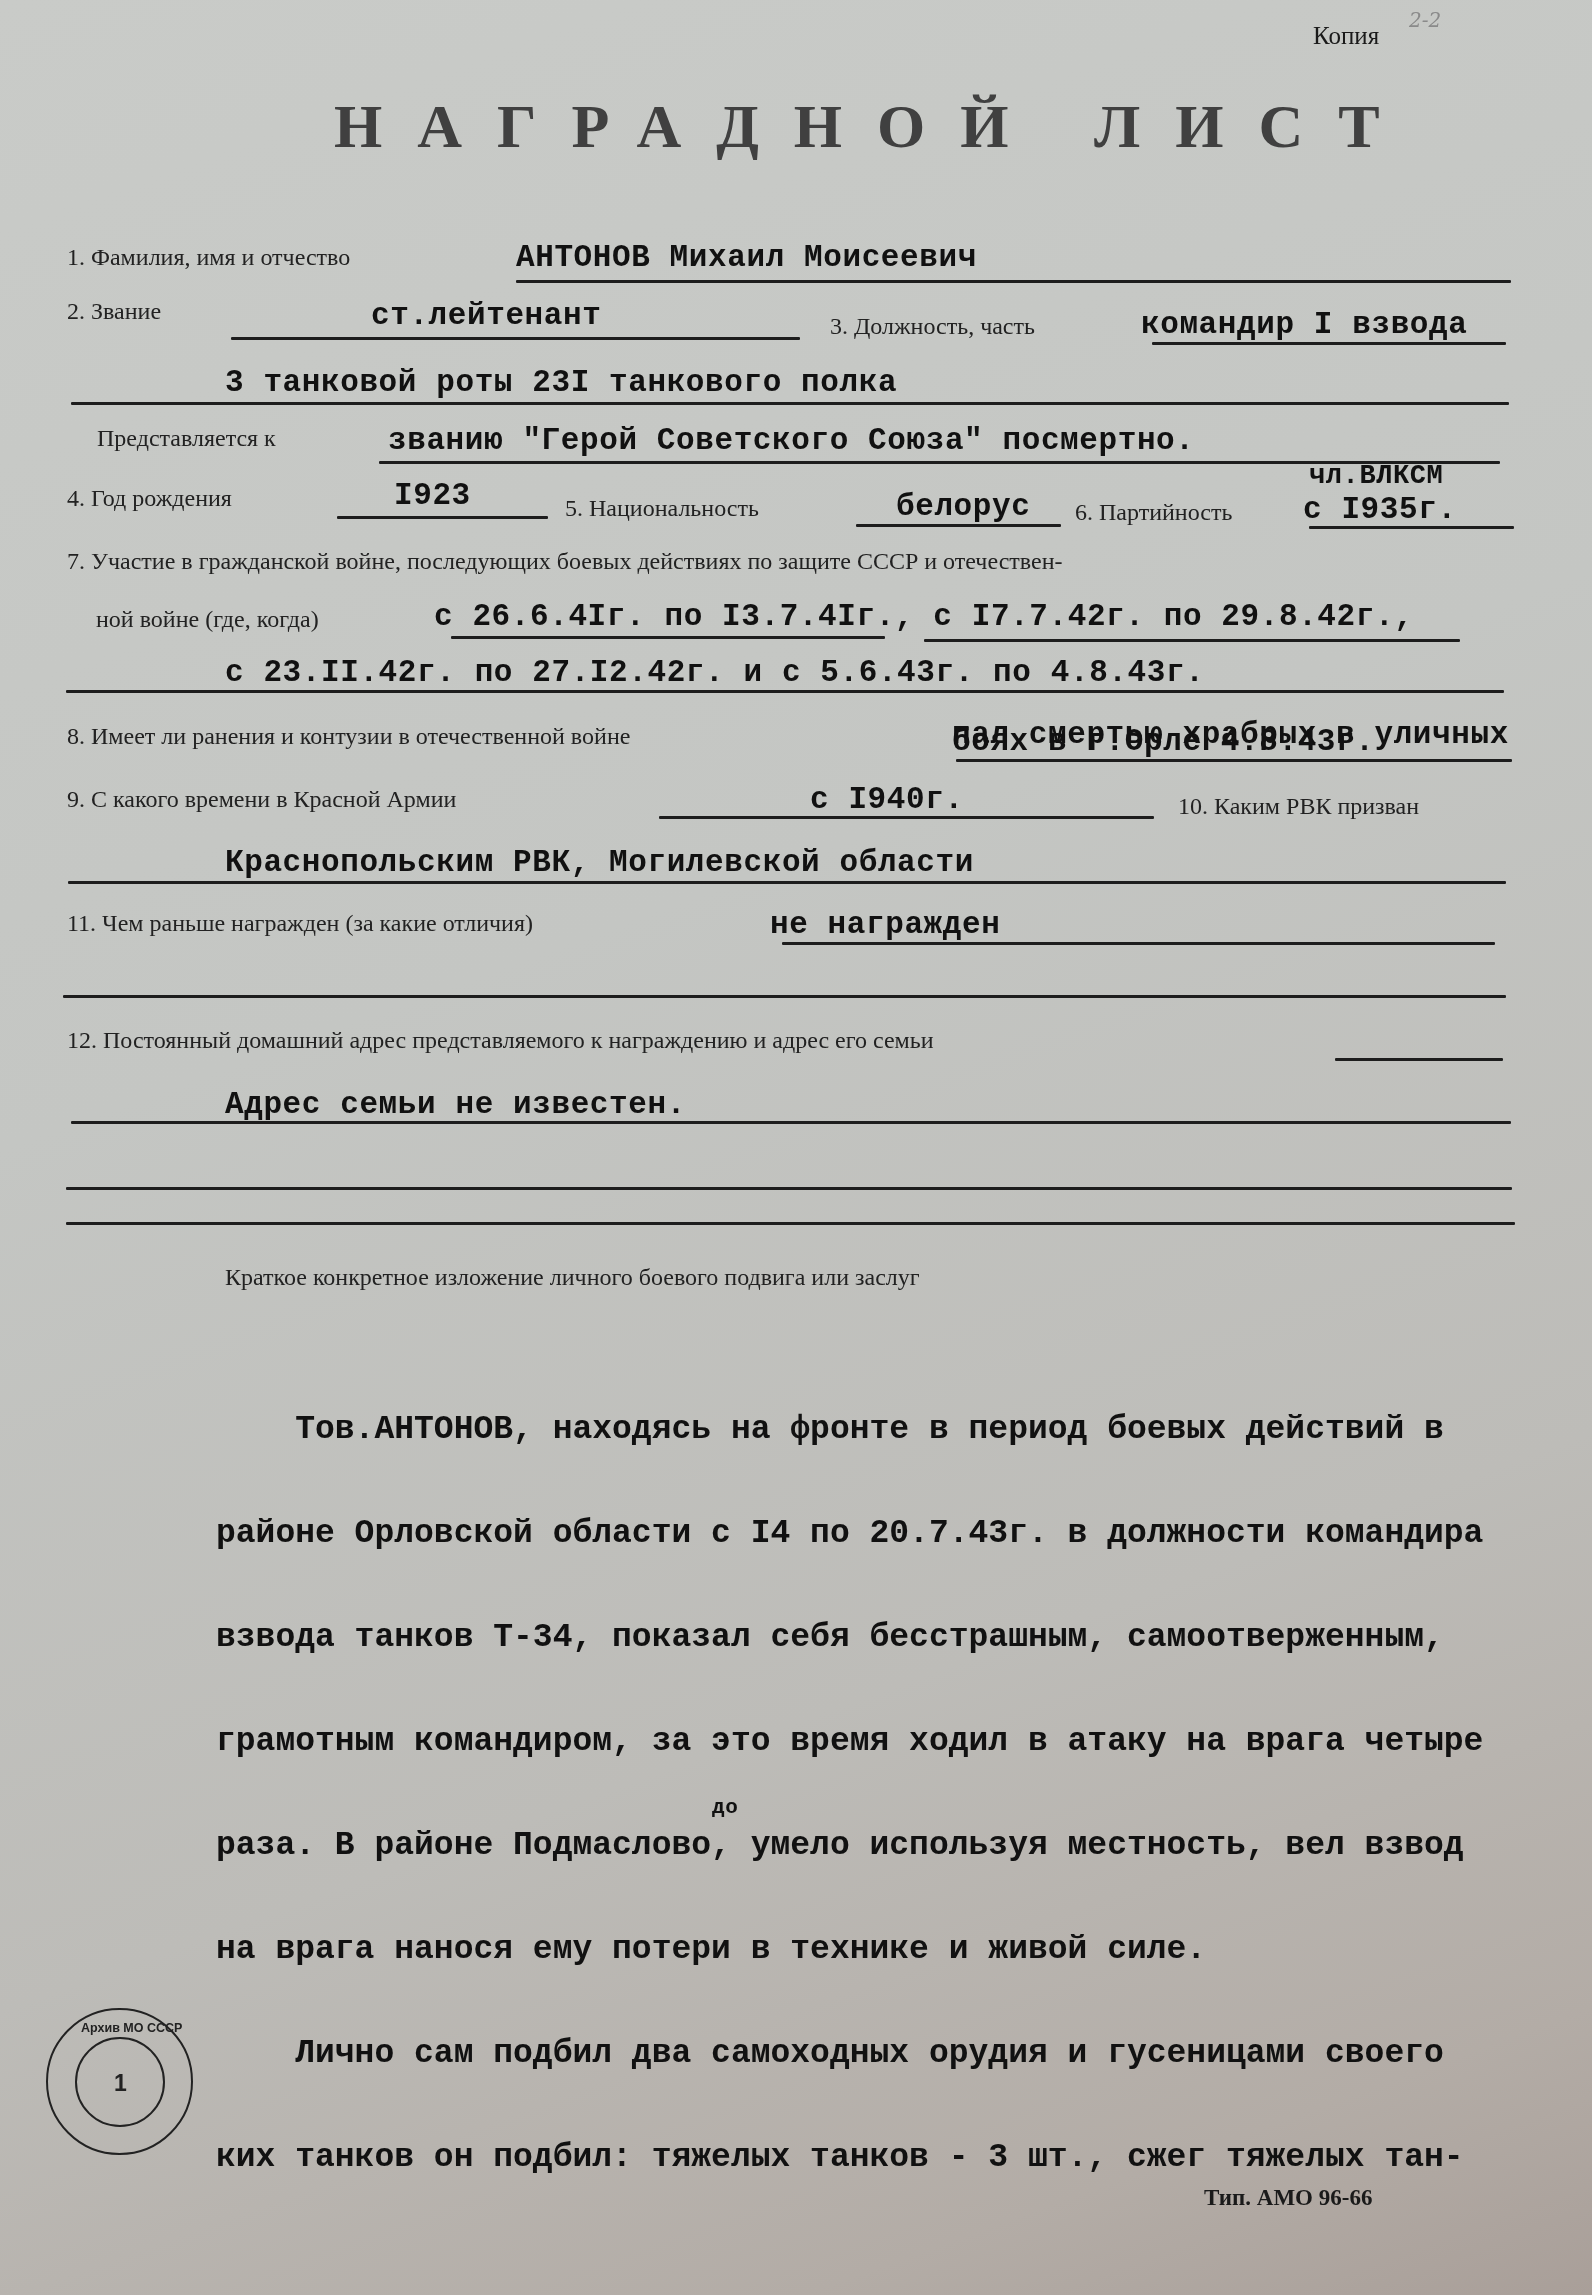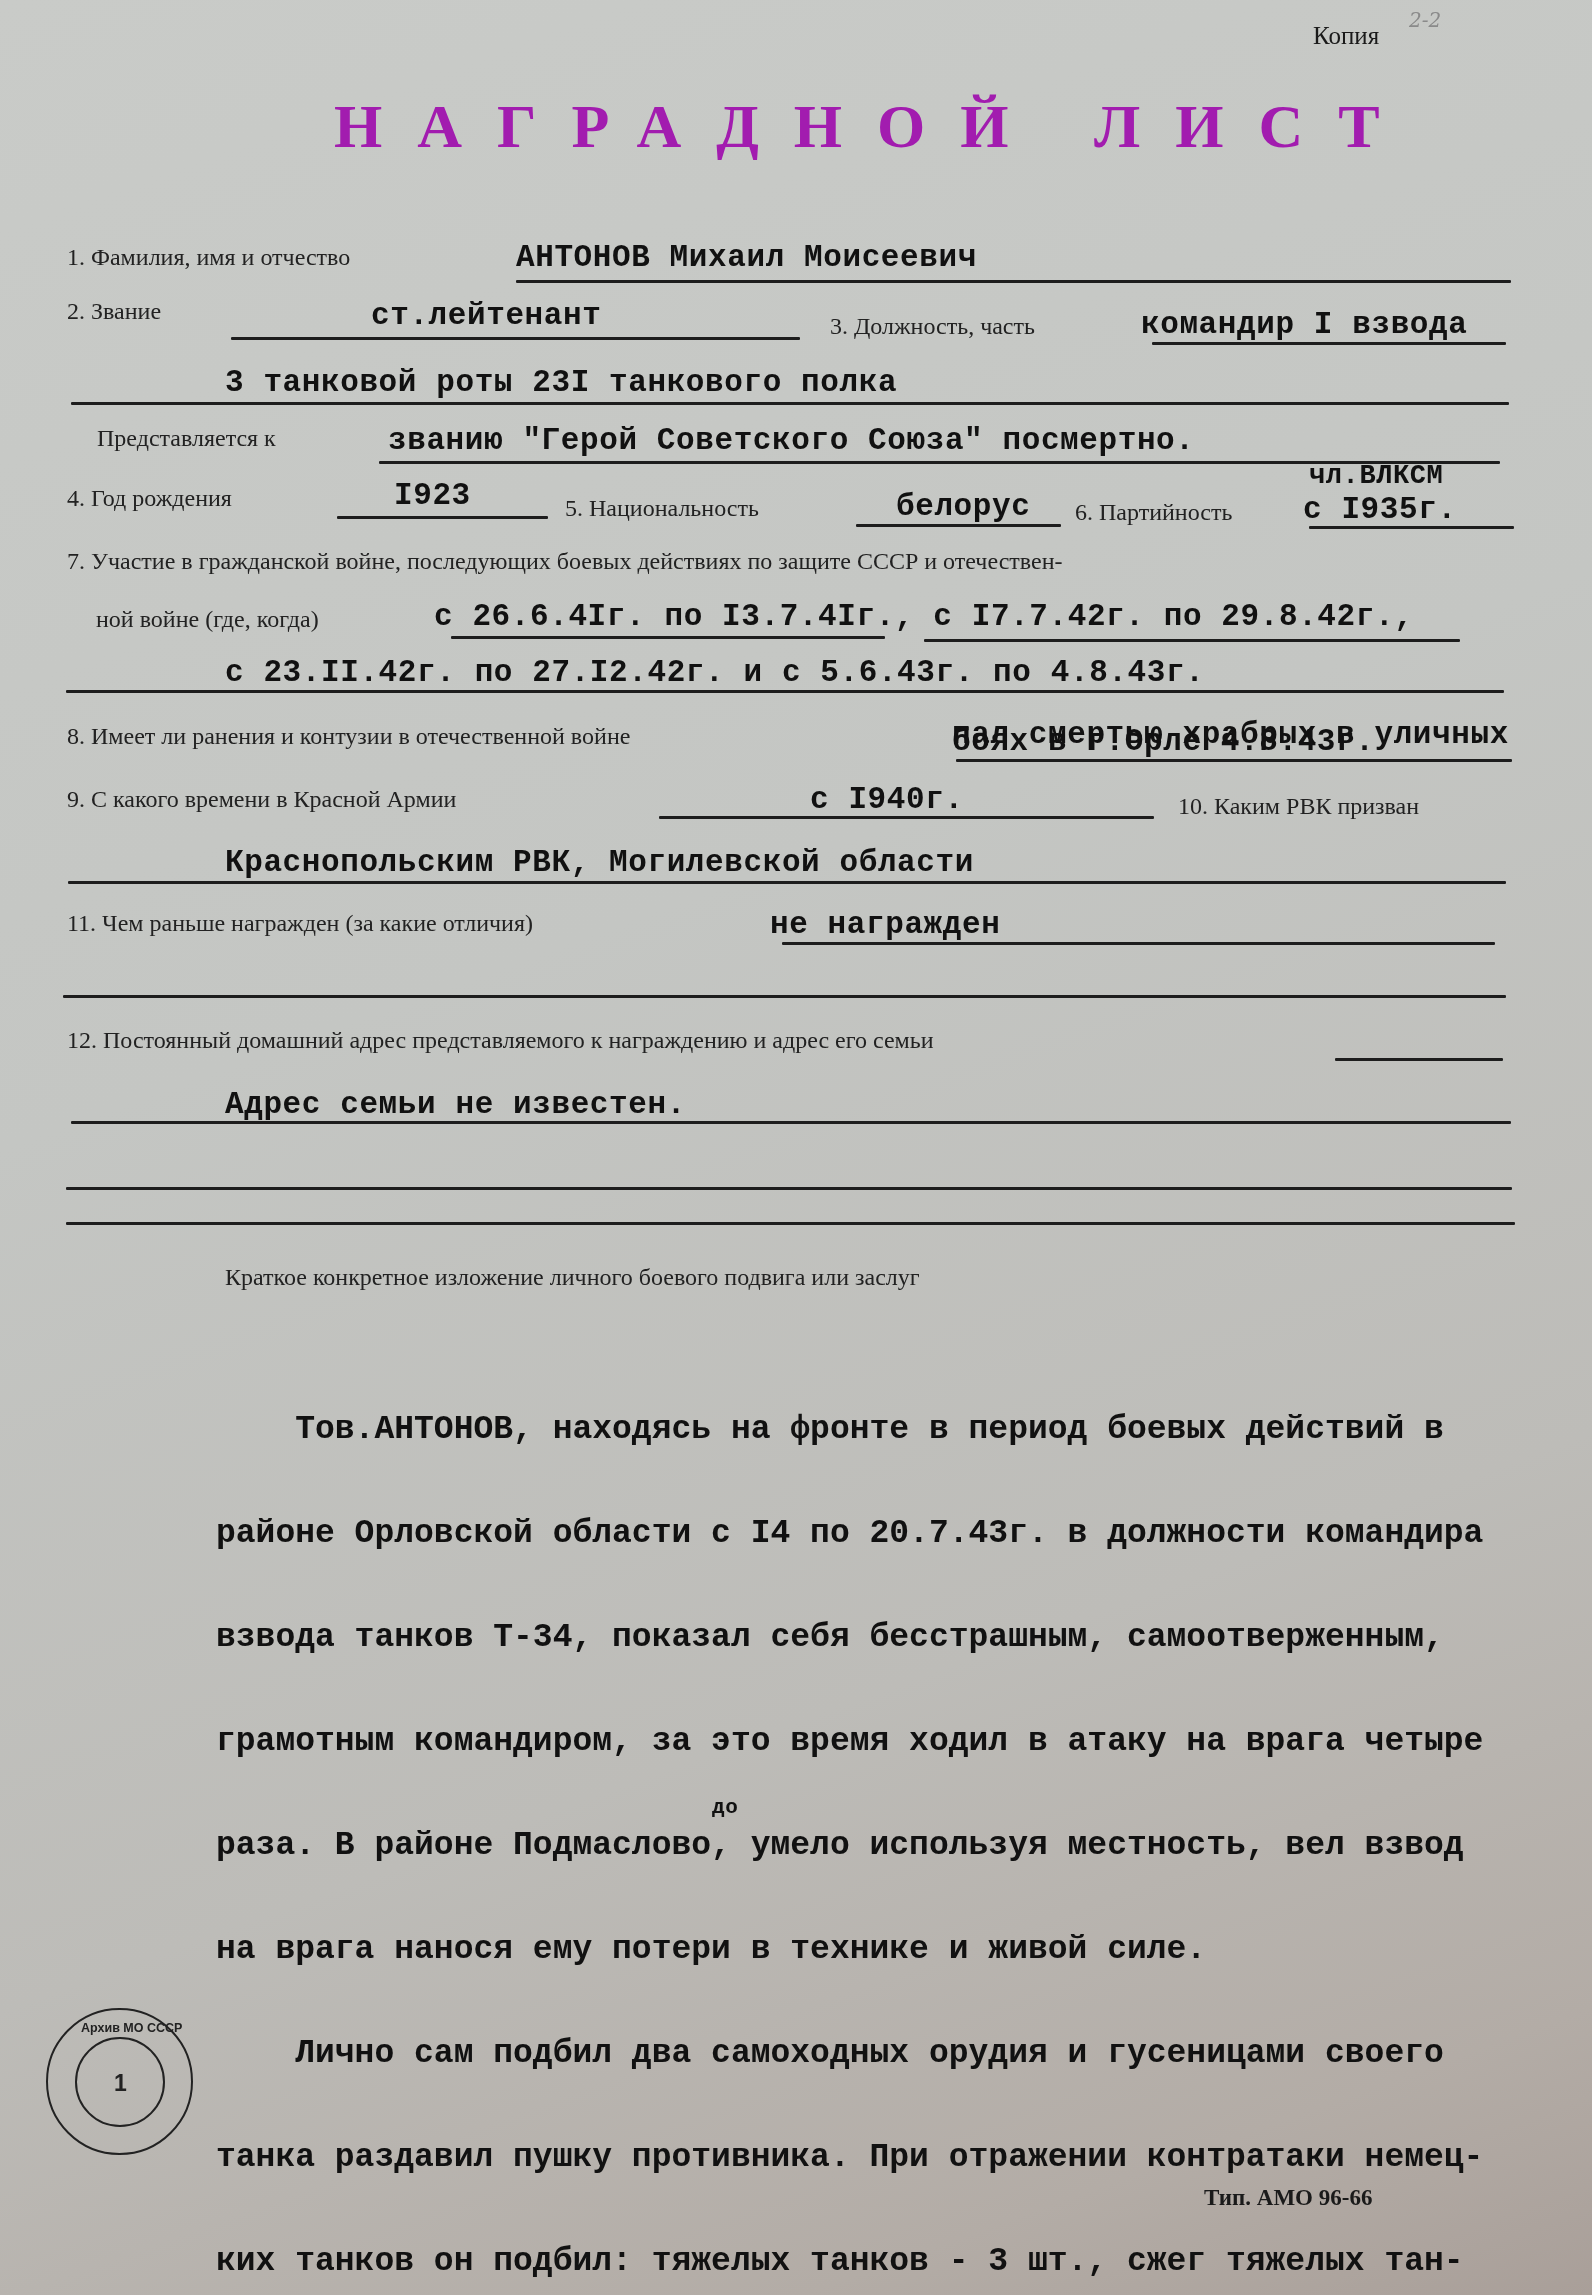--- a/index.html
+++ b/index.html
@@ -3,21 +3,21 @@
 <meta charset="utf-8">
 <style>
   html, body { margin:0; padding:0; }
   body { width:1593px; height:2295px; position:relative; overflow:hidden;
     background: linear-gradient(160deg, #c9cbc8 0%, #c4c6c3 40%, #bdbcb8 70%, #b3aca6 90%, #a99f99 100%);
     font-family: "DejaVu Serif", serif; color:#1a1a1a; }
   .abs { position:absolute; white-space:nowrap; }
   .form { font-family: "Liberation Serif", serif; font-size:24px; color:#222; }
   .typed { font-family: "Liberation Mono", "DejaVu Sans Mono", monospace; font-size:31px; color:#111; font-weight:bold; letter-spacing:0.6px; }
   .uline { position:absolute; height:2.9px; background:#1d1d1d; border-radius:1.1px; }
-  .title { font-family:"Liberation Serif", serif; font-weight:bold; font-size:62px; letter-spacing:35px; color:#a21caf; }
+  .title { font-family:"Liberation Serif", serif; font-weight:bold; font-size:62px; letter-spacing:35px; color:#404040; }
   .copy { font-family:Liberation Serif, serif; font-size:25px;margin-left:18px; }
   .hand { font-family:"DejaVu Serif", serif; font-style:italic; font-size:20px; color:#8a8a8a; }
   .body-text { font-family: "Liberation Mono", "DejaVu Sans Mono", monospace; font-size:33px; color:#111; font-weight:bold; line-height:52px; }
   .stamp { position:absolute; left:46px; top:2008px; width:143px; height:143px; border:2.9px solid #222; border-radius:50%; }
   .stamp-inner { position:absolute; left:27px; top:27px; width:86px; height:86px; border:2.3px solid #222; border-radius:50%; }
   .stamp-text { position:absolute; font-family:"Liberation Sans", sans-serif; font-size:12.5px; font-weight:bold; color:#222; }
   .footer { font-family:"Liberation Serif", serif; font-size:23px; font-weight:bold; }
 </style>
 </head>
 <body>
@@ -89,21 +89,20 @@
 <div class="abs form" style="left:225px; top:1264px;">Краткое конкретное изложение личного боевого подвига или заслуг</div>
 
 <div class="abs body-text" style="left:216px; top:1352px; white-space:pre;">
 <div>    Тов.АНТОНОВ, находясь на фронте в период боевых действий в</div>
 <div>районе Орловской области с I4 по 20.7.43г. в должности командира</div>
 <div>взвода танков Т-34, показал себя бесстрашным, самоотверженным,</div>
 <div>грамотным командиром, за это время ходил в атаку на врага четыре</div>
 <div>раза. В районе Подмаслово, умело используя местность, вел взвод</div>
 <div>на врага нанося ему потери в технике и живой силе.</div>
 <div>    Лично сам подбил два самоходных орудия и гусеницами своего</div>
-<div>танка раздавил пушку противника. При отражении контратаки немец-</div>
 <div>ких танков он подбил: тяжелых танков - 3 шт., сжег тяжелых тан-</div>
 
 
 
 
 
 </div>
 <div class="abs typed" style="left:712px; top:1796px; font-size:21px;">до</div>
 
 <div class="stamp">

